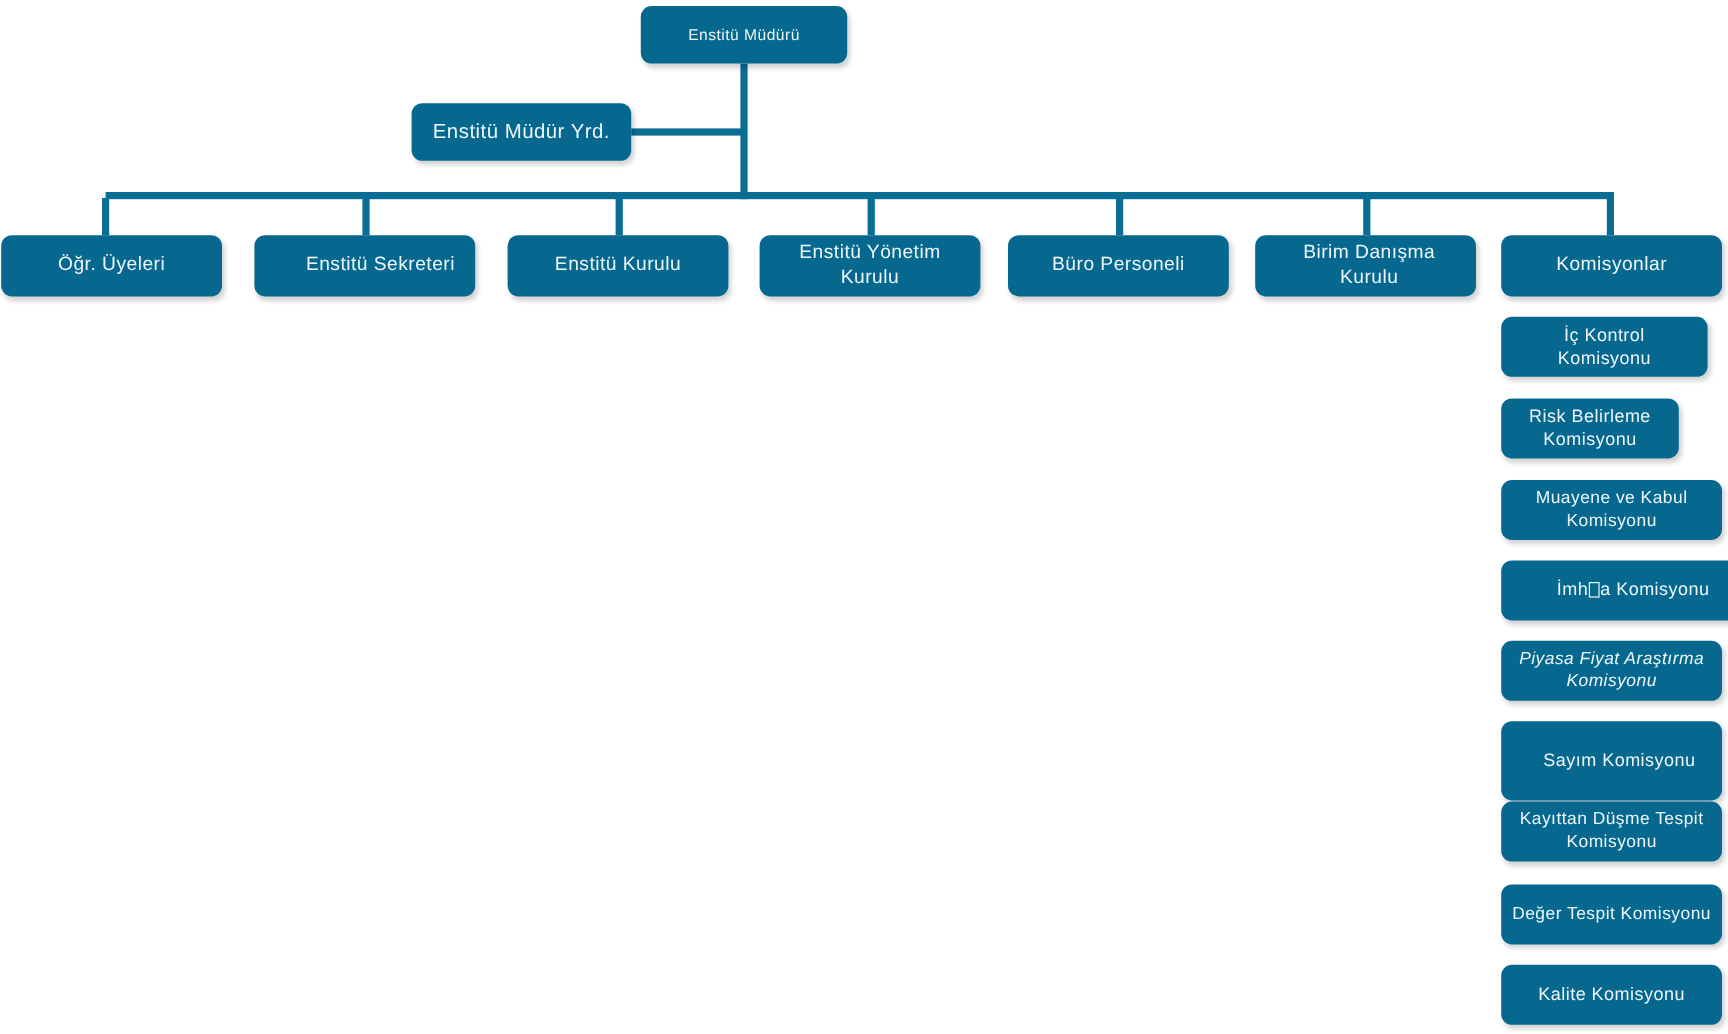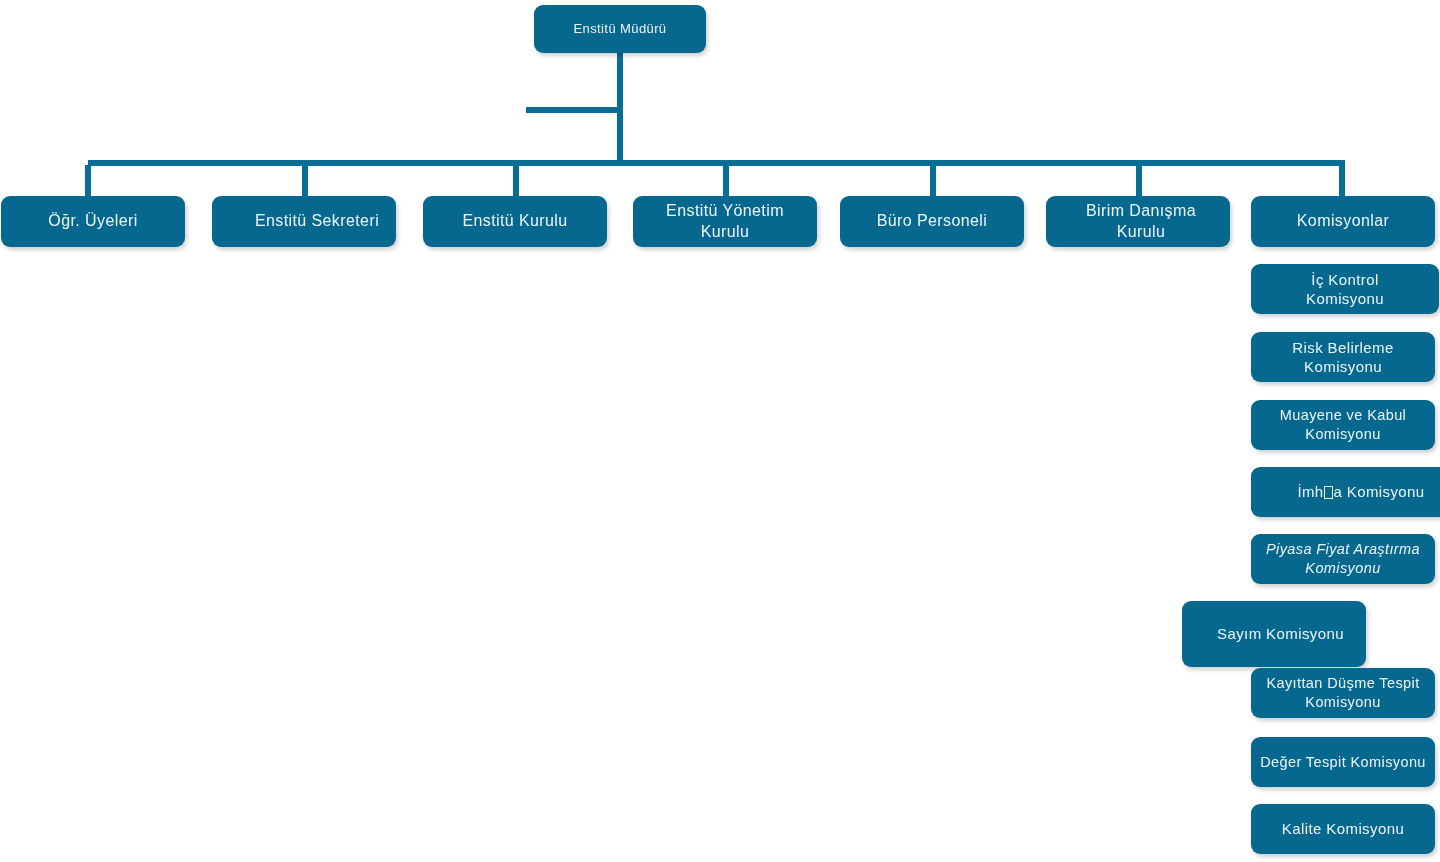--- a/index.html
+++ b/index.html
@@ -83,20 +83,23 @@
       <div class="connector" style="left: 723px; top: 165px; width: 6px; height: 31px;"></div>
       <div class="connector" style="left: 930px; top: 165px; width: 6px; height: 31px;"></div>
       <div class="connector" style="left: 1136px; top: 165px; width: 6px; height: 31px;"></div>
       <div class="connector" style="left: 1339px; top: 165px; width: 6px; height: 31px;"></div>
     </div>
 
   <div class="node lvl0" id="node-root" style="left: 534px; top: 5px; width: 172px; height: 48px;">
     <span class="node-label">Enstitü Müdürü</span>
   </div>
 
+  <div class="node lvl1" id="node-deputy" style="left: 343px; top: 86px; width: 183px; height: 48px;">
+    <span class="node-label">Enstitü Müdür Yrd.</span>
+  </div>
 
   <div id="unit-nodes">
       <div class="node lvl2" style="left: 1px; top: 196px; width: 184px; height: 51px;">
         <span class="node-label">Öğr. Üyeleri</span>
       </div>
       <div class="node lvl2" style="left: 212px; top: 196px; width: 184px; height: 51px; padding-left: 32px;">
         <span class="node-label">Enstitü Sekreteri</span>
       </div>
       <div class="node lvl2" style="left: 423px; top: 196px; width: 184px; height: 51px;">
         <span class="node-label">Enstitü Kurulu</span>
@@ -111,40 +114,40 @@
       <div class="node lvl2" style="left: 1046px; top: 196px; width: 184px; height: 51px; padding-left: 12px;">
         <span class="node-label">Birim Danışma
 Kurulu</span>
       </div>
       <div class="node lvl2" style="left: 1251px; top: 196px; width: 184px; height: 51px; justify-content: flex-end;">
         <span class="node-label">Komisyonlar</span>
       </div>
     </div>
 
   <div id="commission-nodes">
-      <div class="node lvl3" style="left: 1251px; top: 264px; width: 188px; height: 50px;">
+      <div class="node lvl3" style="left: 1251px; top: 264px; width: 172px; height: 50px;">
         <span class="node-label">İç  Kontrol
 Komisyonu</span>
       </div>
-      <div class="node lvl3" style="left: 1251px; top: 332px; width: 184px; height: 50px;">
+      <div class="node lvl3" style="left: 1251px; top: 332px; width: 148px; height: 50px;">
         <span class="node-label">Risk  Belirleme
 Komisyonu</span>
       </div>
       <div class="node lvl3 sm" style="left: 1251px; top: 400px; width: 184px; height: 50px;">
         <span class="node-label">Muayene ve Kabul
 Komisyonu</span>
       </div>
       <div class="node lvl3" style="left: 1251px; top: 467px; width: 220px; height: 50px;">
         <span class="node-label">İmh<i class="tofu"></i>a Komisyonu</span>
       </div>
       <div class="node lvl3 sm" style="left: 1251px; top: 534px; width: 184px; height: 50px; font-style: italic;">
         <span class="node-label">Piyasa Fiyat Araştırma
 Komisyonu</span>
       </div>
-      <div class="node lvl3" style="left: 1182px; top: 601px; width: 184px; height: 66px; padding-left: 19px;">
+      <div class="node lvl3" style="left: 1251px; top: 601px; width: 184px; height: 66px; padding-left: 19px;">
         <span class="node-label">Sayım Komisyonu</span>
       </div>
       <div class="node lvl3 sm" style="left: 1251px; top: 668px; width: 184px; height: 50px;">
         <span class="node-label">Kayıttan Düşme Tespit
 Komisyonu</span>
       </div>
       <div class="node lvl3 sm" style="left: 1251px; top: 737px; width: 184px; height: 50px;">
         <span class="node-label">Değer Tespit Komisyonu</span>
       </div>
       <div class="node lvl3" style="left: 1251px; top: 804px; width: 184px; height: 50px;">

